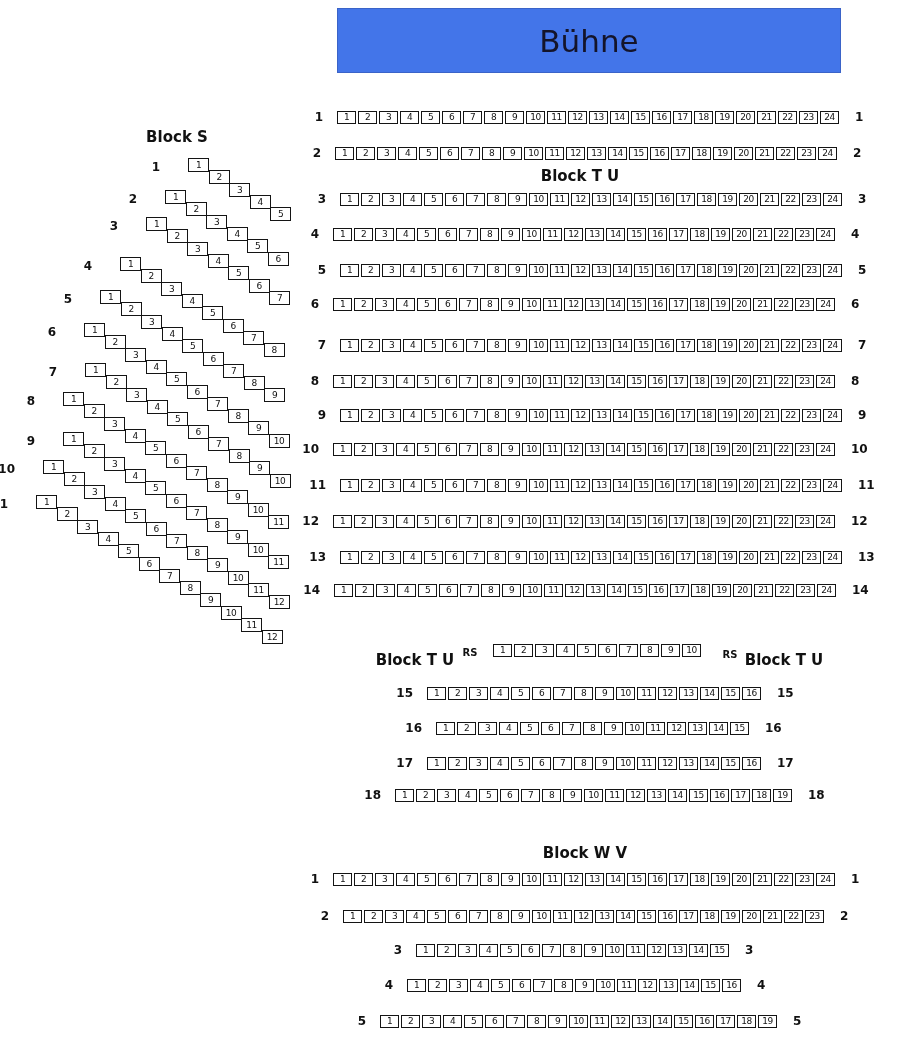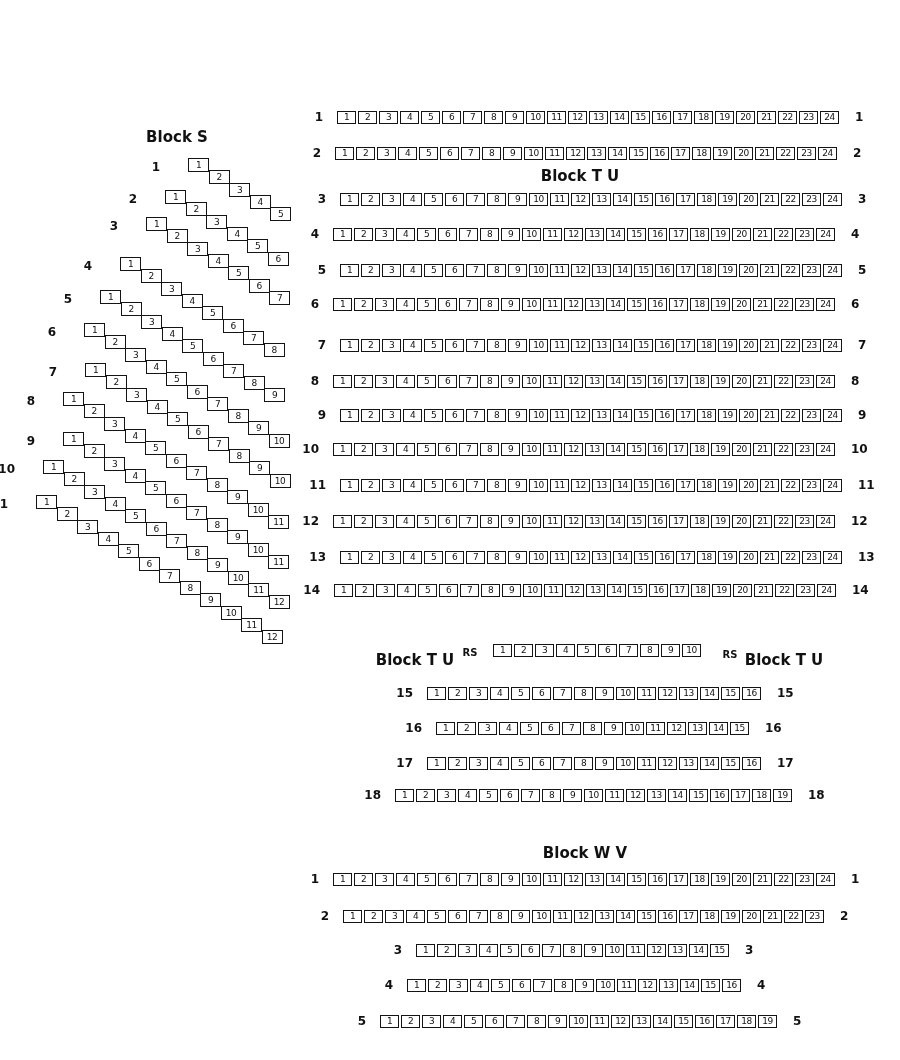--- a/index.html
+++ b/index.html
@@ -17,20 +17,23 @@
         background:#fff;font-size:9px;line-height:11px;text-align:center;
         color:#111;letter-spacing:-0.5px;box-sizing:content-box;}
   .seat.sblk{width:19px;height:12px;line-height:12px;}
   .rl{position:absolute;font-weight:bold;font-size:12px;line-height:13px;color:#111;}
   .rl.lft{text-align:right;width:34px;}
 </style>
 </head>
 <body>
 
 <div id="seatmap">
+  <div id="stage">
+    <span>Bühne</span>
+  </div>
 
   <div class="title" style="left:177px;top:129px">Block S</div>
 
   <div class="title" style="left:580px;top:168px">Block T U</div>
 
   <div class="title" style="left:415px;top:652px">Block T U</div>
   <div class="rs" style="left:470px;top:647px">RS</div>
   <div class="rs" style="left:730px;top:649px">RS</div>
   <div class="title" style="left:784px;top:652px">Block T U</div>
 

